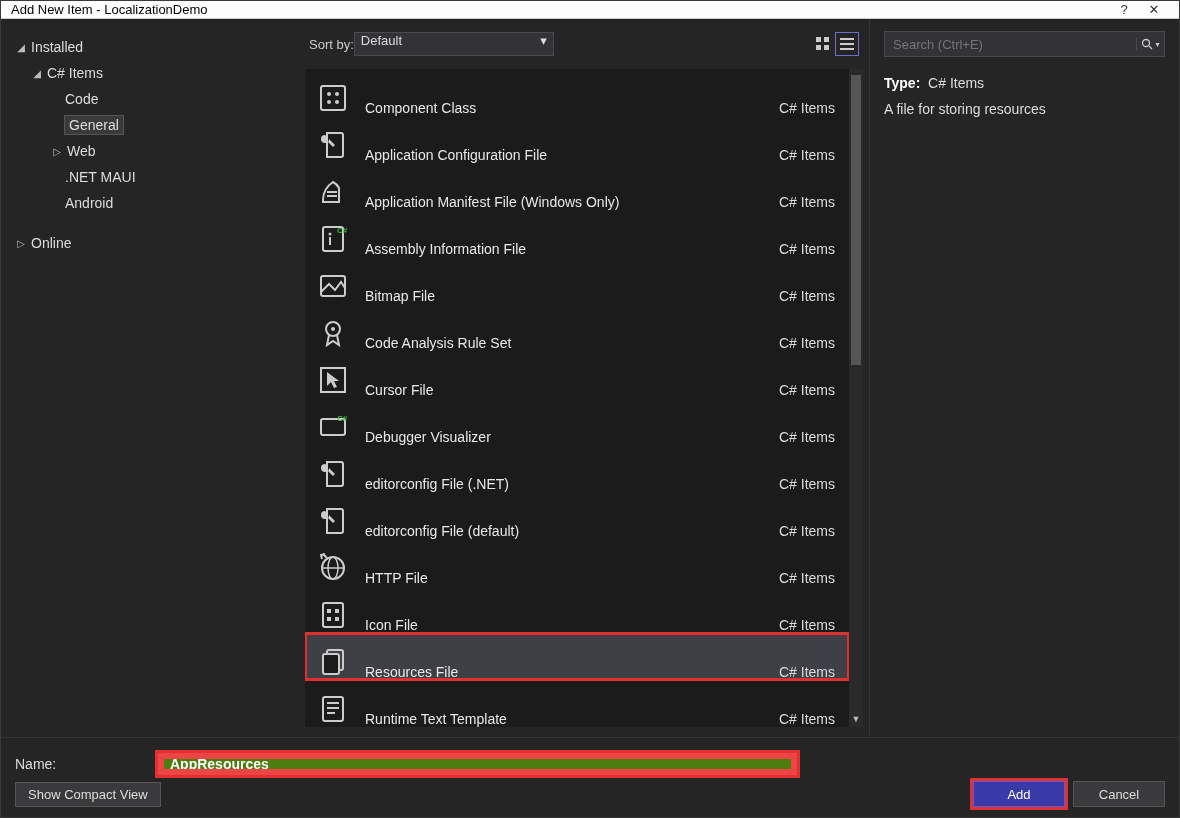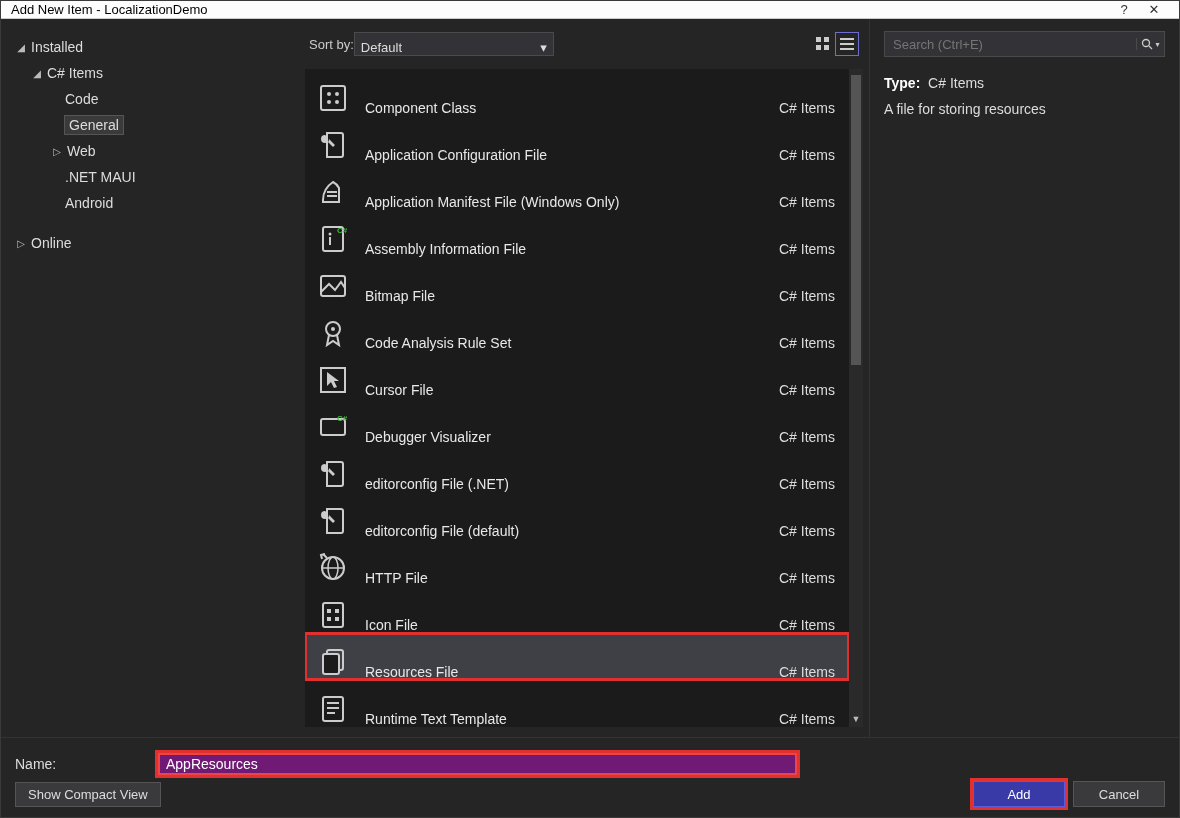--- a/index.html
+++ b/index.html
@@ -21,21 +21,21 @@
   .tree-item .tri { display: inline-block; width: 12px; margin-right: 4px; font-size: 10px; color: #bbb; text-align: center; }
   .tree-item.sel span.lbl { background: #3a3a3a; padding: 1px 4px; outline: 1px solid #555; }
   .indent1 { padding-left: 16px; }
   .indent2 { padding-left: 36px; }
   .indent3 { padding-left: 50px; }
 
   
   .middle { flex: 1; display: flex; flex-direction: column; padding: 10px 6px 10px 4px; min-width: 0; }
   .sortbar { display: flex; align-items: center; height: 30px; margin-bottom: 10px; padding-right: 4px; }
   .sortbar .label { font-size: 13px; color: #ccc; padding-left: 4px; }
-  .sortbar .combo { background: #333337; border: 1px solid #4a4a4a; color: #ddd; height: 24px; display: flex; align-items: flex-end; justify-content: space-between; padding: 0 6px; width: 200px; font-size: 13px; }
+  .sortbar .combo { background: #333337; border: 1px solid #4a4a4a; color: #ddd; height: 24px; display: flex; align-items: flex-start; justify-content: space-between; padding: 0 6px; width: 200px; font-size: 13px; }
   .sortbar .viewbtn { width: 24px; height: 24px; display: flex; align-items: center; justify-content: center; color: #ccc; }
   .sortbar .viewbtn.active { border: 1px solid #6e6ecf; }
 
   .list-wrap { flex: 1; position: relative; display: flex; }
   .list { flex: 1; background: #1b1b1b; overflow: hidden; }
   .row { display: flex; align-items: flex-end; height: 47px; padding: 0 14px 0 10px; gap: 14px; }
   .row .icon { width: 36px; height: 36px; display: flex; align-items: center; justify-content: center; color: #d0d0d0; }
   .row .name { flex: 1; font-size: 14px; color: #e8e8e8; }
   .row .cat  { font-size: 14px; color: #ddd; }
   .row.selected { background: #3f3f46; }
@@ -53,21 +53,21 @@
   .searchbar .sicon { width: 28px; text-align: center; color: #ccc; border-left: 1px solid #4a4a4a; display:flex; align-items:center; justify-content:center; gap:2px; }
   .details .typeline { margin-bottom: 6px; }
   .details .typeline b { font-weight: 600; color: #fff; }
   .details .desc { font-size: 14px; color: #ddd; margin-top: 4px; }
 
   
   .bottom { height: 82px; background: #252526; padding: 12px 14px 10px 14px; display: flex; flex-direction: column; gap: 3px; border-top: 1px solid #333;}
   .name-row { display: flex; align-items: center; gap: 20px; }
   .name-row .lbl { width: 120px; font-size: 14px; color: #ddd; }
   .name-row .field-wrap { width: 645px; border: 3px solid #e03030; height: 28px; display:flex; }
-  .name-row input { width: 100%; height: 100%; background: #701a75; border: 2px solid #ef4444; color: #fff; padding: 0 6px; font-size: 14px; outline:none; }
+  .name-row input { width: 100%; height: 100%; background: #4d7c0f; border: 6px solid #ef4444; color: #fff; padding: 0 6px; font-size: 14px; outline:none;font-weight:bold; }
   .btn-row { display: flex; align-items: center; }
   .btn-row .compact { background: #3a3a3c; border: 1px solid #555; color: #ddd; padding: 4px 12px; font-size: 13px; }
   .btn-row .spacer { flex: 1; }
   .btn { width: 92px; height: 26px; display: flex; align-items: center; justify-content: center; font-size: 13px; margin-left: 8px; }
   .btn.add { background: #3939a8; color: #fff; border: 1px solid #5b5bdc; }
   .btn.add-wrap { outline: 3px solid #e03030; }
   .btn.cancel { background: #3a3a3c; color: #ddd; border: 1px solid #555; }
 
   svg { display: block; }
   .cs-badge { fill:#3bbf3b; font-size:8px; font-weight:bold; }

